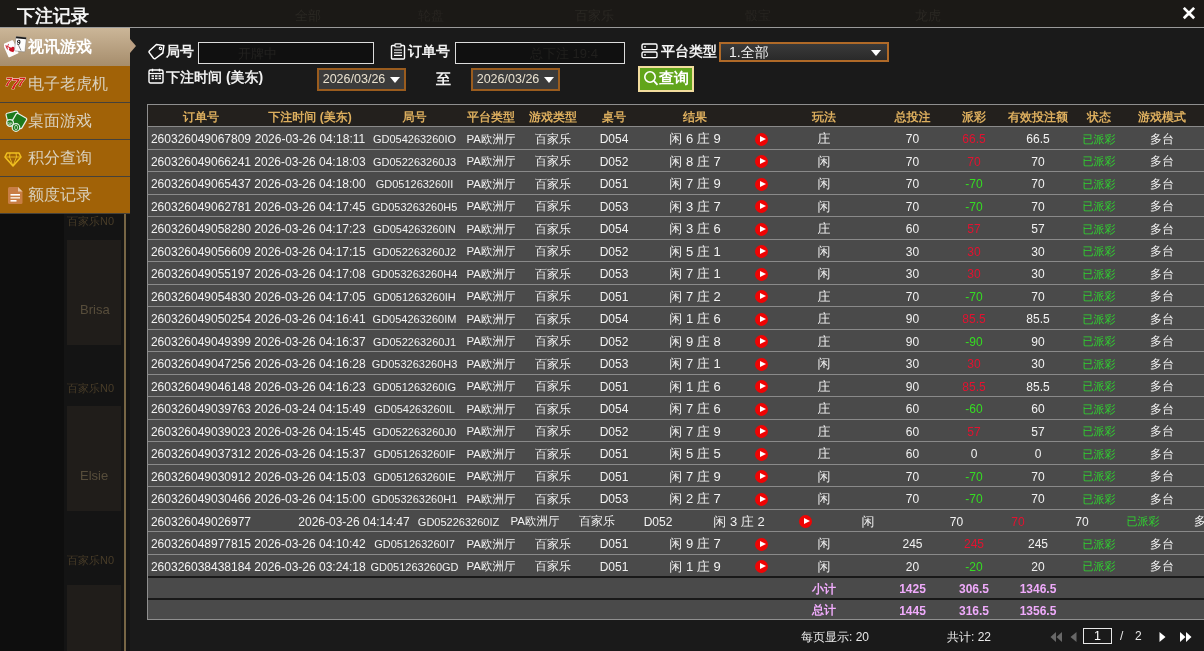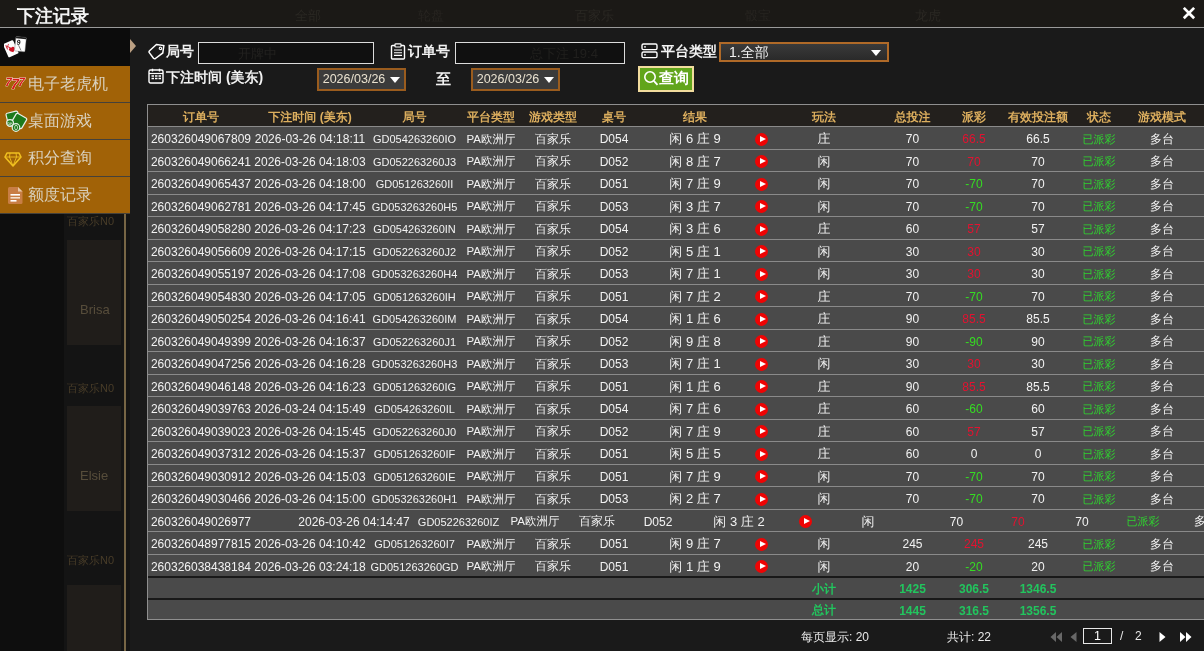--- a/index.html
+++ b/index.html
@@ -28,21 +28,21 @@
 #tbl{left:147px;top:104px;width:1057px;border:1px solid #8f8f8f;border-right:none;}
 .trow{display:flex;width:1056px;background:#4a4a4a;}
 .hrow{height:21px;background:#23201d;}
 .drow{height:22.5px;border-top:1px solid #8a8a8a;}
 .drow:first-child{border-top:none;}
 .trot{height:21.5px;border-top:2px solid #191919;}
 .cell{flex:0 0 auto;display:flex;align-items:center;justify-content:center;font-size:12px;color:#f2f2f2;white-space:nowrap;overflow:visible;padding-top:3px;}
 .hrow .cell{color:#dcae5e;font-weight:bold;}
 .red{color:#e31230;}
 .grn{color:#35dd22;}
-.yel{color:#22c55e;font-weight:bold;}
+.yel{color:#f0abfc;font-weight:bold;}
 .sgrn{color:#2fd42f;font-size:11px;}
 .play{width:13px;height:13px;border-radius:50%;background:#ee0404;position:relative;}
 .play:after{content:"";position:absolute;left:4.5px;top:3px;width:0;height:0;border-left:6px solid #fff;border-top:3.5px solid transparent;border-bottom:3.5px solid transparent;}
 
 .ftxt{font-size:12px;color:#e8e8e8;}
 </style></head>
 <body>
 <div id="stage">
 
 <div class="abs" style="left:0px;top:214px;width:64px;height:437px;background:#0e0e0e;"></div>
@@ -57,20 +57,23 @@
 <div class="abs" style="left:67px;top:553px;font-size:11px;color:rgba(150,120,70,0.4);white-space:nowrap;overflow:hidden;width:58px;">百家乐N0</div>
 <div class="abs" id="titlebar"></div>
 <div class="abs" id="title">下注记录</div>
 <div class="abs" id="closex">✕</div>
 <div class="abs" style="left:295px;top:7px;font-size:13px;color:rgba(180,170,150,0.10);">全部</div>
 <div class="abs" style="left:575px;top:7px;font-size:13px;color:rgba(180,170,150,0.10);">百家乐</div>
 <div class="abs" style="left:915px;top:7px;font-size:13px;color:rgba(180,170,150,0.10);">龙虎</div>
 <div class="abs" style="left:418px;top:7px;font-size:13px;color:rgba(180,170,150,0.08);">轮盘</div>
 <div class="abs" style="left:745px;top:7px;font-size:13px;color:rgba(180,170,150,0.08);">骰宝</div>
 <div class="abs" id="sidebar" style="background:#0c0c0c;height:186px;"></div>
+<div class="abs sitem" id="tab1" style="top:28px;">
+      <span class="lab">视讯游戏</span>
+    </div>
 <div class="abs" id="tab1arrow" style="top:39px;"></div>
 <svg class="abs" style="left:4px;top:34px;" width="24" height="26" viewBox="0 0 24 26">
 <g transform="rotate(-24 8 15)">
         <rect x="1.5" y="7" width="11" height="14.5" rx="1" fill="#fdfdfd"></rect>
         <text x="3" y="13.5" font-size="6.5" font-weight="bold" fill="#cc1122" font-family="Liberation Sans">K</text>
         <path d="M7.8 13.6 c-1.1-1-3-.3-3 1.2 0 1.5 1.7 2.6 3 3.8 1.3-1.2 3-2.3 3-3.8 0-1.5-1.9-2.2-3-1.2z" fill="#cc1122"></path>
       </g>
 <g transform="rotate(6 17 12)">
         <rect x="11" y="3" width="10.5" height="14.5" rx="1" fill="#fdfdfd" stroke="#666" stroke-width="0.4"></rect>
         <rect x="11.2" y="3.1" width="10.1" height="1.6" fill="#1a1a1a"></rect>

